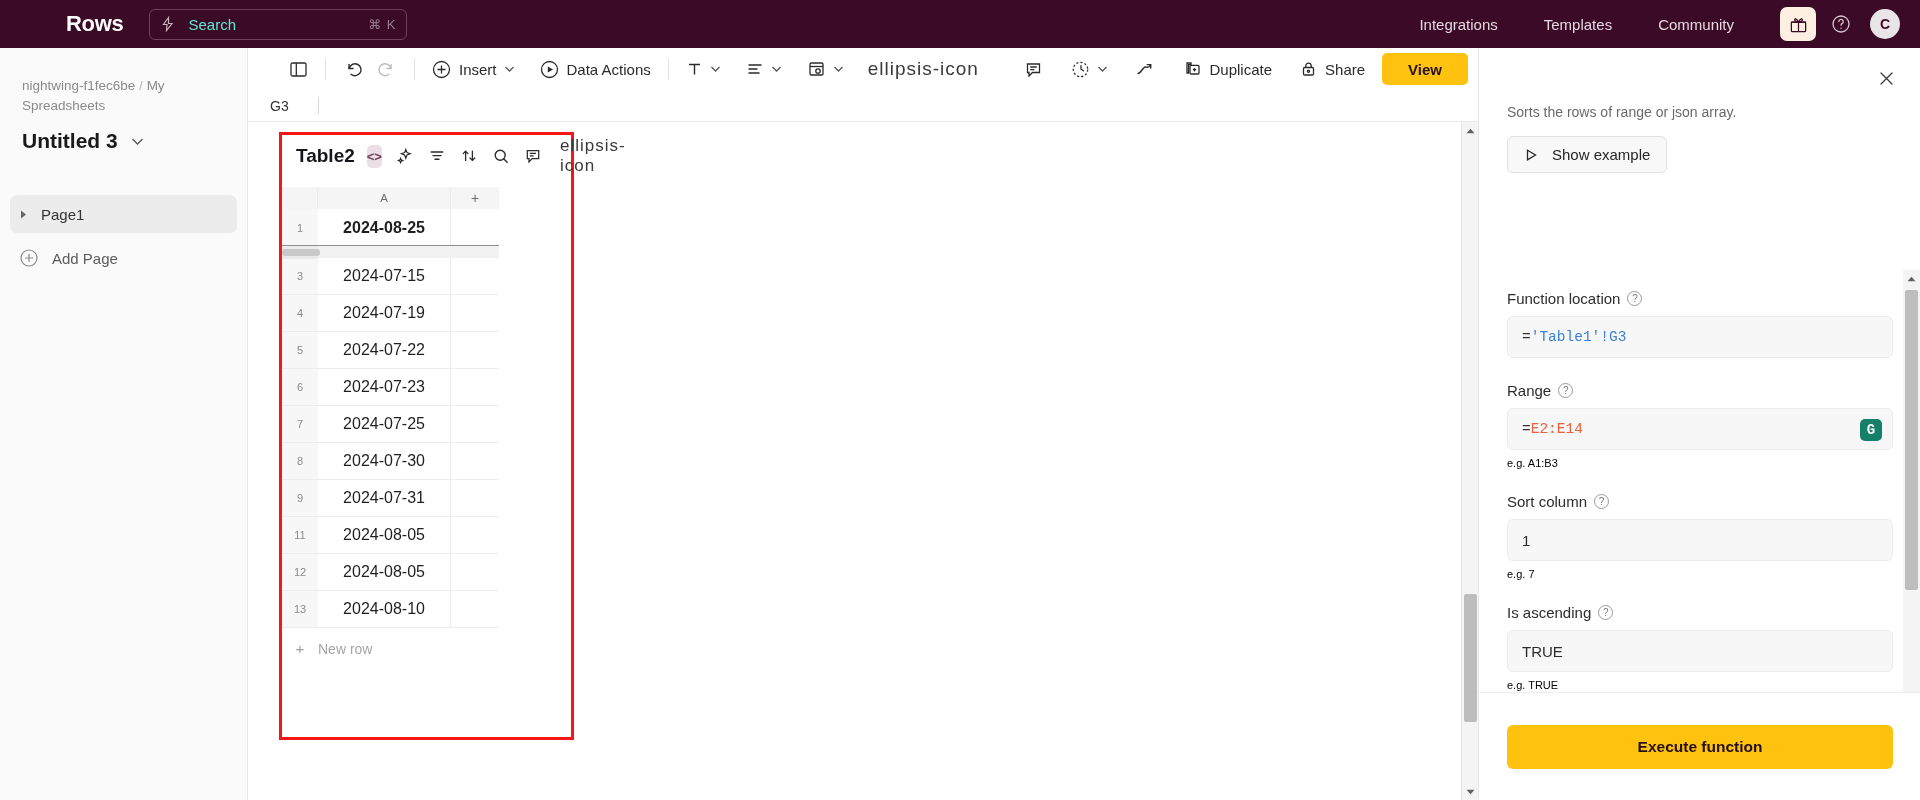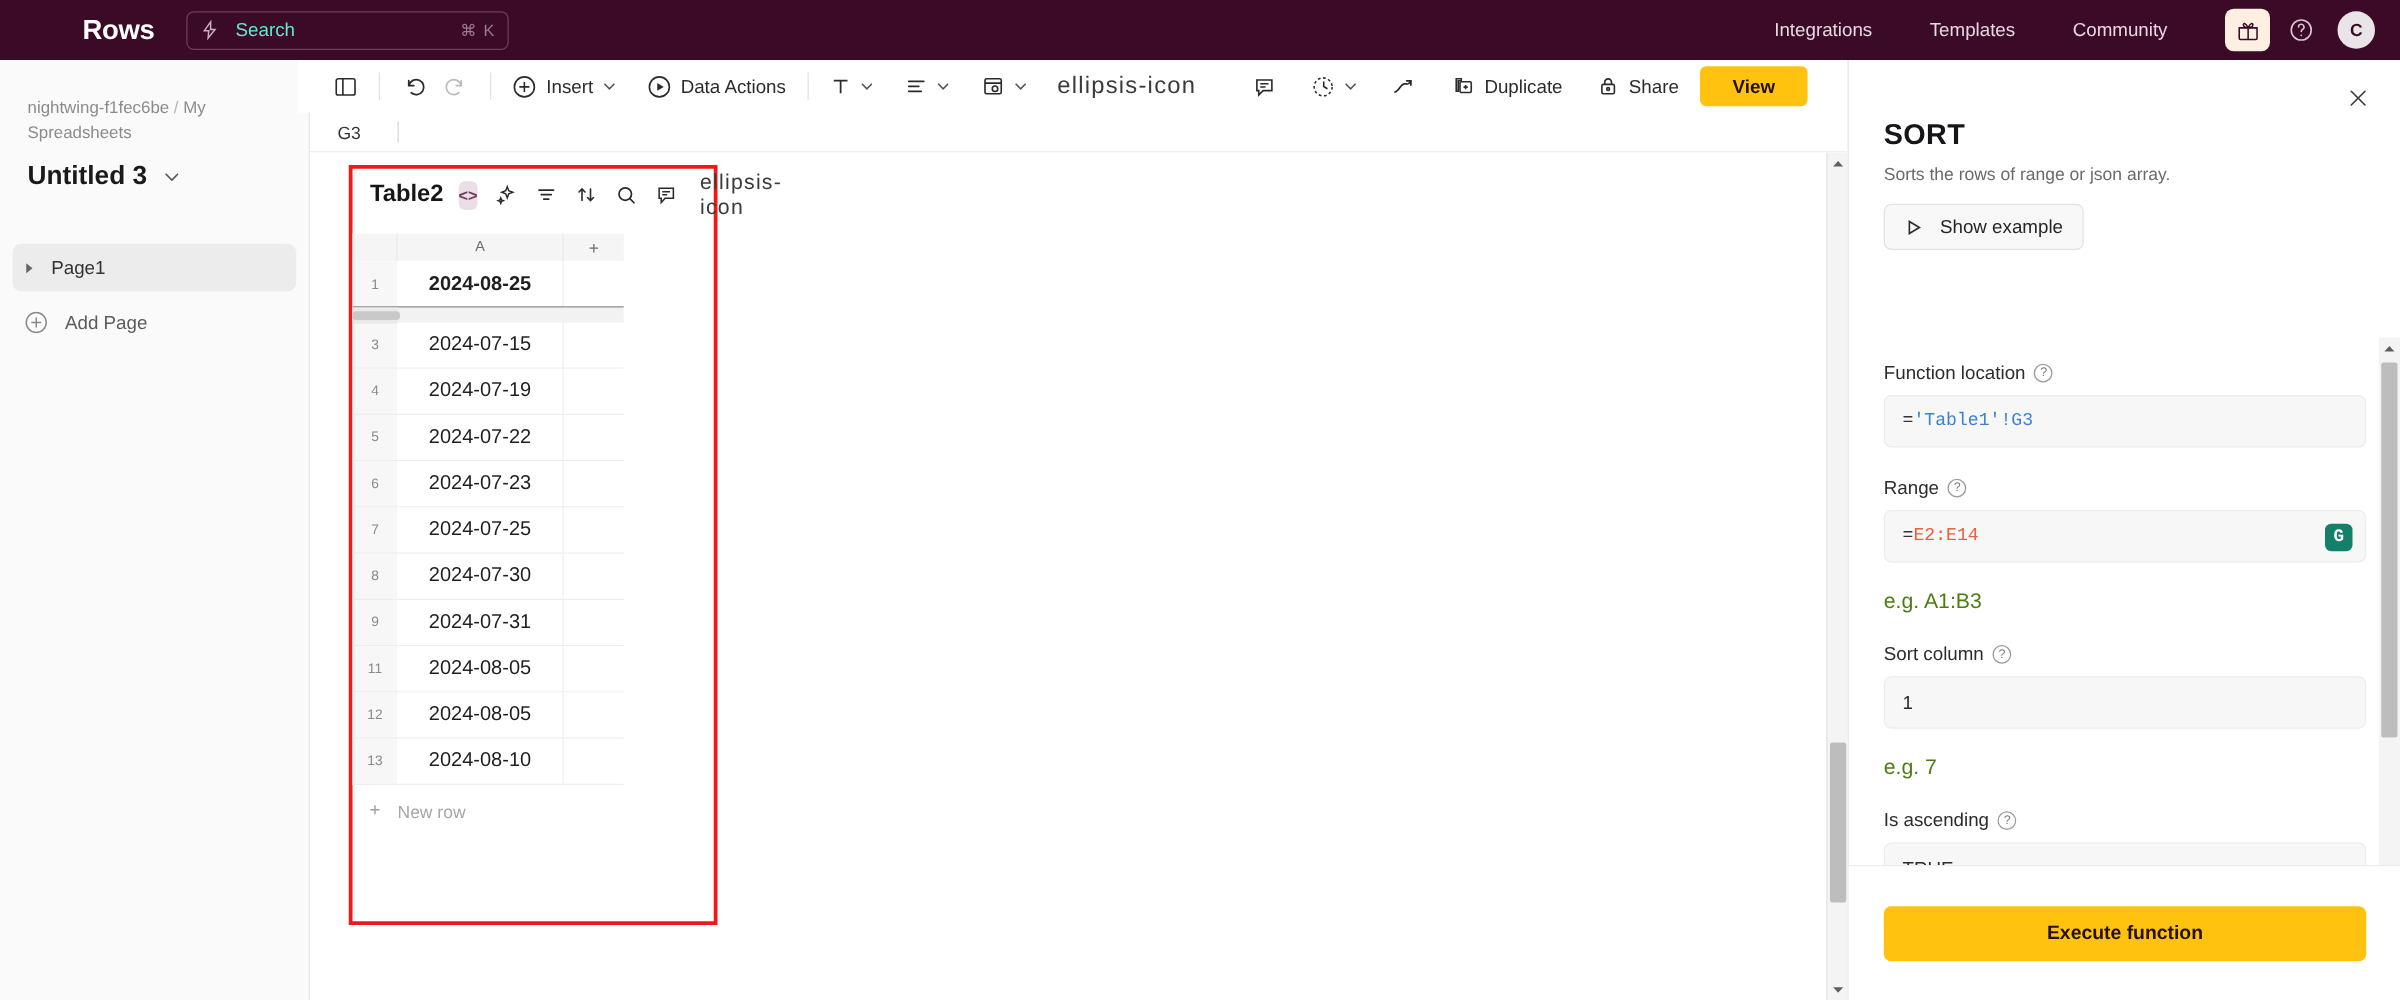--- a/index.html
+++ b/index.html
@@ -79,21 +79,21 @@
   }
   .add-page {
     height: 38px; display: flex; align-items: center;
     padding-left: 10px; margin: 6px 10px 0 10px;
     font-size: 15px; color: #5c5c5c;
   }
   .add-page .plus-circ { margin-right: 14px; }
 
   
   .toolbar {
-    position: absolute; left: 238px; top: 48px; width: 1230px; height: 42px;
+    position: absolute; left: 260px; top: 48px; width: 1230px; height: 42px;
     background: #ffffff; display: flex; align-items: center;
   }
   .tb-item {
     height: 30px; display: flex; align-items: center;
     padding: 0 7px; border-radius: 5px; color: #2b2b2b; font-size: 15px;
     white-space: nowrap;
   }
   .tb-label { margin-left: 8px; }
   .tb-caret { margin-left: 8px; font-size: 8px; color: #555; }
   .tb-div { width: 1px; height: 22px; background: #e2e2e2; margin: 0 10px; }
@@ -259,21 +259,21 @@
   .mono { font-family: "Liberation Mono", monospace; font-size: 14.5px; }
   .tok-eq { color: #333333; }
   .tok-ref { color: #3b82d6; }
   .tok-range { color: #e8603c; }
   .grammarly {
     position: absolute; right: 10px; top: 10px;
     width: 22px; height: 22px; border-radius: 5px;
     background: #15806a; color: #ffffff; font-size: 14px; font-weight: bold;
     display: flex; align-items: center; justify-content: center;
   }
-  .hint { font-size: 17px; color: #4d7c0f; margin-top: 21px; }
+  .hint { font-size: 11px; color: #000000; margin-top: 7px; }
 
   .panel-vscroll {
     position: absolute; right: 0; top: 222px; width: 17px; height: 470px;
     background: #f4f4f4;
   }
   .panel-vscroll .pa-up,
   .panel-vscroll .pa-dn {
     position: absolute; left: 0; width: 17px; height: 17px;
     display: flex; align-items: center; justify-content: center;
     color: #606060; font-size: 8px;
@@ -667,21 +667,20 @@
 
 <div class="panel">
 
   <div class="panel-close">
     <svg width="19" height="19" viewBox="0 0 19 19" fill="none" stroke="#3a3a3a" stroke-width="1.3" stroke-linecap="round">
       <path d="M4 4 L15 15M15 4 L4 15"></path>
     </svg>
   </div>
 
   <div class="panel-head">
-    <div class="fn-name">SORT</div>
     <div class="fn-desc">Sorts the rows of range or json array.</div>
     <div class="show-example">
       <span class="playg">
         <svg width="14" height="14" viewBox="0 0 14 14" fill="none" stroke="#2b2b2b" stroke-width="1.3">
           <path d="M3.5 2.2 L11.5 7 L3.5 11.8 Z"></path>
         </svg>
       </span>
       <span>Show example</span>
     </div>
   </div>

